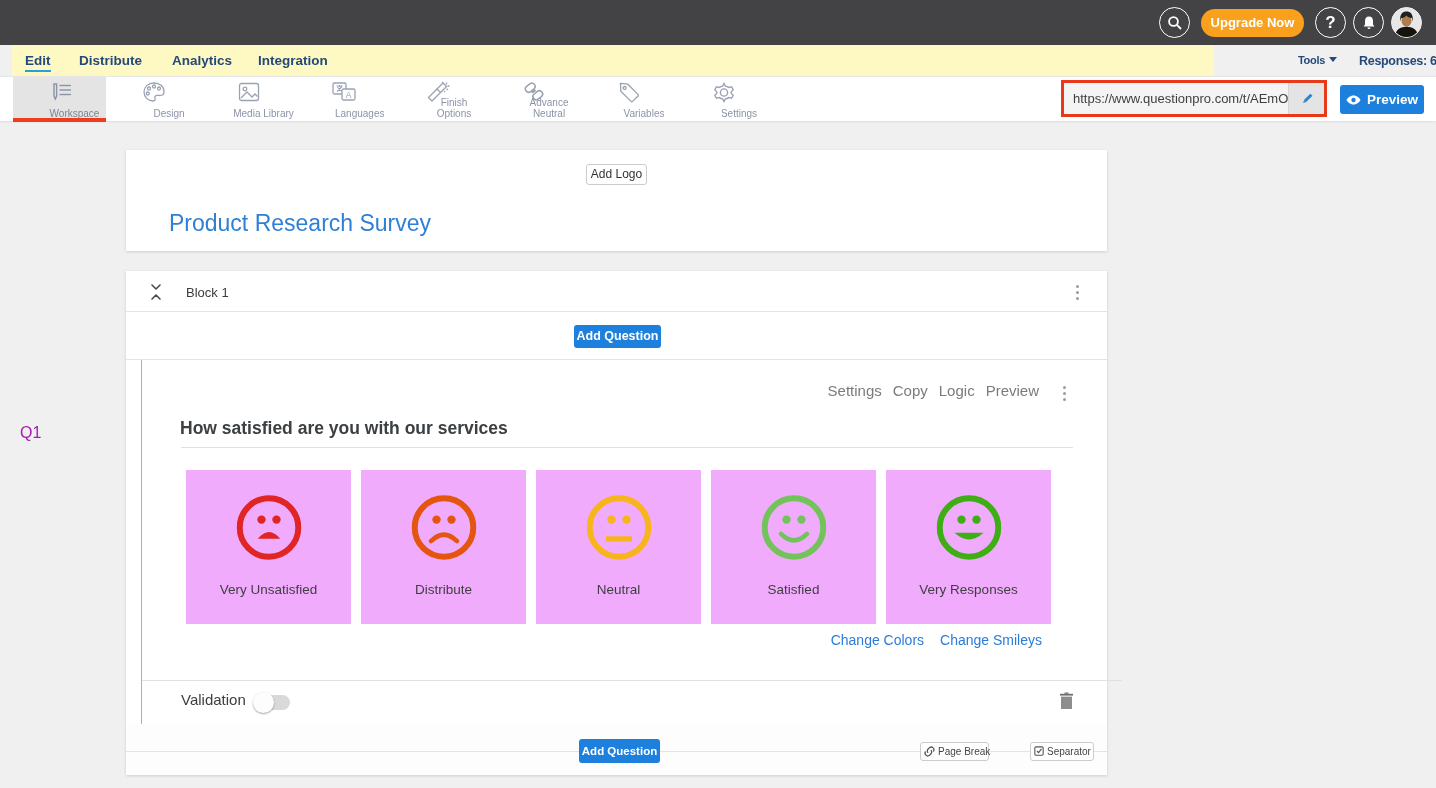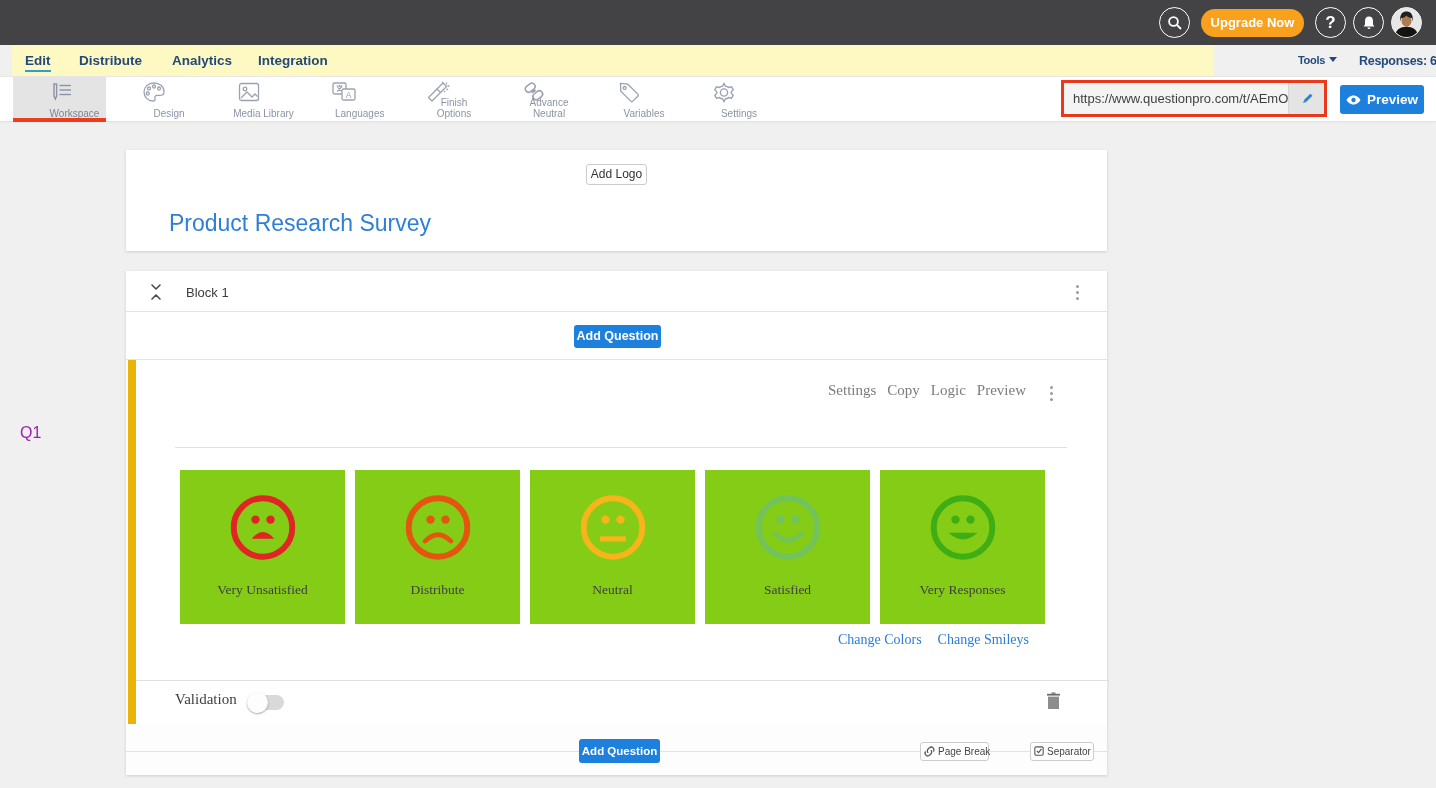--- a/index.html
+++ b/index.html
@@ -53,27 +53,27 @@
 
 .card2 { top:271px; height:504px; }
 .blockhead { position:absolute; left:0; top:0; width:100%; height:41px; border-bottom:1px solid #e3e3e3; }
 .blockhead .btitle { position:absolute; left:60px; top:14px; font-size:13px; color:#3d3d3d; }
 .collapse { position:absolute; left:25px; top:13px; }
 .vdots { position:absolute; width:3px; }
 .vdots i { display:block; width:3px; height:3px; border-radius:50%; background:#9b9b9b; margin-bottom:3px; }
 .addqstrip { position:absolute; left:0; top:41px; width:100%; height:48px; border-bottom:1px solid #e3e3e3; }
 .addqbtn { position:absolute; background:#1e80dd; border-radius:3px; color:#fff; font-size:12.5px; font-weight:bold; text-align:center; white-space:nowrap; }
 
-.question { position:absolute; left:2px; top:89px; width:100%; height:364px; border-left:8px solid #eab308;font-family:Liberation Serif, serif; }
+.question { position:absolute; left:15px; top:89px; width:100%; height:364px; border-left:1px solid #eab308; }
 .qmenu { position:absolute; top:22px; right:83px; font-size:15px; color:#7b7b7b; white-space:nowrap; }
 .qmenu span { margin-left:11px; }
 .qtext { position:absolute; left:38px; top:58px; font-size:17.5px; font-weight:bold; color:#3c4043; white-space:nowrap; }
 .qline { position:absolute; left:39px; top:87px; width:892px; height:1px; background:#dde2e6; }
 .smileys { position:absolute; left:44px; top:110px; }
-.sbox { position:absolute; top:0; width:165px; height:154px; background:#84cc16; text-align:center; }
+.sbox { position:absolute; top:0; width:165px; height:154px; background:#f0abfc; text-align:center; }
 .sbox svg { position:absolute; top:25px; left:50%; transform:translateX(-50%); }
 .sbox .slabel { position:absolute; top:112px; width:100%; font-size:13.5px; color:#3f3f3f; }
 .changelinks { position:absolute; top:272px; right:80px; font-size:14px; color:#2b7cd9; }
 .changelinks span { margin-left:16px; }
 .qdivider { position:absolute; left:0; right:0; top:320px; height:1px; background:#e0e0e0; }
 .valid { position:absolute; left:39px; top:331px; font-size:15px; color:#3d3d3d; }
 .toggle { position:absolute; left:112px; top:335px; width:36px; height:15px; background:#d9d9d9; border-radius:8px; }
 .toggle .knob { position:absolute; left:-1px; top:-3px; width:21px; height:21px; border-radius:50%; background:#fdfdfd; box-shadow:0 1px 2px rgba(0,0,0,0.35); }
 .trash { position:absolute; right:49px; top:332px; }
 
@@ -242,20 +242,21 @@
   <div class="addqstrip">
     <div class="addqbtn" style="left:448px;top:13px;width:87px;height:23px;line-height:23px;">Add Question</div>
   </div>
   <div class="question">
     <div class="qmenu"><span style="margin-left:0;">Settings</span><span>Copy</span><span>Logic</span><span>Preview</span></div>
     <div class="vdots" style="right:56px;top:26px;">
         <i></i>
         <i></i>
         <i></i>
       </div>
+    <div class="qtext">How satisfied are you with our services</div>
     <div class="qline"></div>
     <div class="smileys">
       <div class="sbox" style="left:0;">
         <svg width="65" height="65" viewBox="0 0 65 65">
             <circle cx="32.5" cy="32.5" r="29.3" stroke="#e12424" stroke-width="6" fill="none"></circle>
             <circle cx="25" cy="24.6" r="4.2" fill="#e12424"></circle>
             <circle cx="40" cy="24.6" r="4.2" fill="#e12424"></circle>
             <path d="M21.3 43.7 Q32.5 30.1 43.7 43.7 Z" fill="#e12424"></path>
           </svg>
         <div class="slabel">Very Unsatisfied</div>

